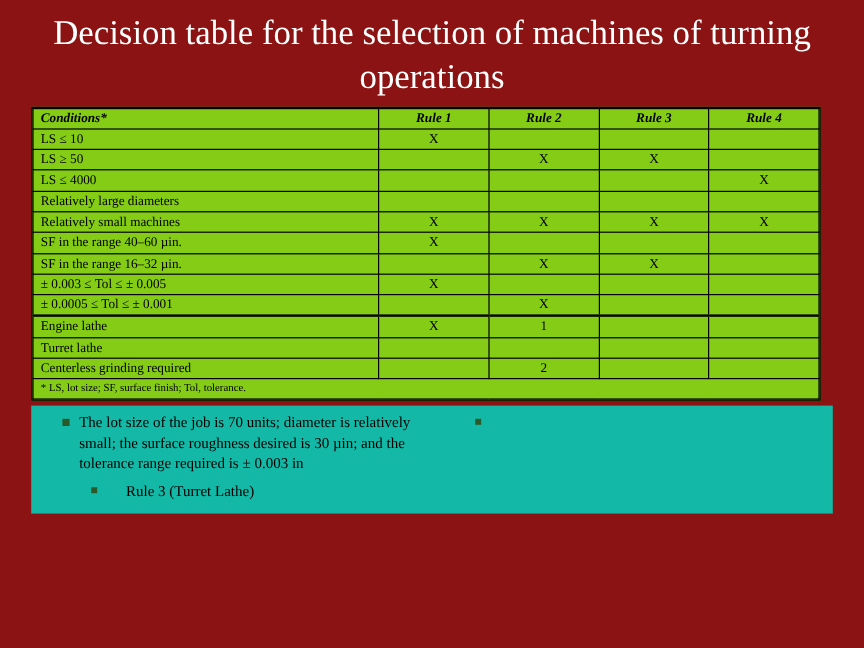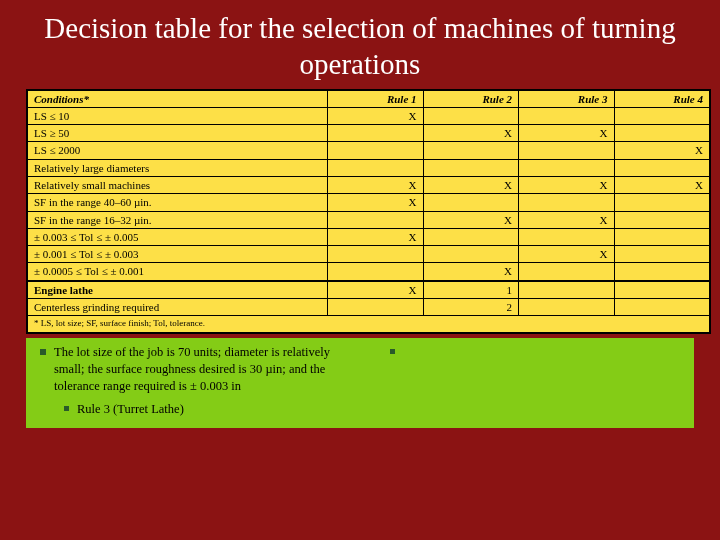--- a/index.html
+++ b/index.html
@@ -1,29 +1,29 @@
 <!DOCTYPE html>
 <html><head>
 <meta charset="utf-8">
 <style>
   html,body{margin:0;padding:0;width:720px;height:540px;background:#8b1313;font-family:Georgia,'Times New Roman',serif;overflow:hidden}
   .slide{width:720px;height:436px;position:relative}
   .title{color:#fff;font-size:29px;text-align:center;padding:10px 30px 6px 30px;font-weight:400;line-height:1.25}
-  .table-wrap{background:#fde047;margin:0 9px 4px 26px;border:1px solid #000}
+  .table-wrap{background:#84cc16;margin:0 36px 4px 26px;border:1px solid #000}
   table{width:100%;border-collapse:collapse;font-family:'Times New Roman',serif}
   th,td{border:1px solid #000;padding:1px 6px;font-size:11px;line-height:1.3;text-align:left}
   th{font-style:italic;font-weight:700}
-  th.r,td.r{text-align:right;width:14%}
+  th.r,td.r{text-align:center;width:14%}
   td.c1{width:44%}
   .thickrow td{border-top:2px solid #000}
   .foot{font-size:9px;padding:2px 6px}
-  .bullets{display:flex;background:#84cc16;margin:0 26px;padding:6px 8px 10px 8px;font-family:'Times New Roman',serif}
+  .bullets{display:flex;background:#14b8a6;margin:0 26px;padding:6px 8px 10px 20px;font-family:'Times New Roman',serif}
   .col{flex:1;font-size:12.5px;line-height:1.35;padding:0 6px}
   .b-main{display:flex;gap:8px;margin-bottom:6px}
-  .b-sub{display:flex;gap:8px;margin-left:24px}
+  .b-sub{display:flex;gap:24px;margin-left:24px}
   .sq{width:6px;height:6px;background:#2a5a2a;flex-shrink:0;margin-top:5px}
   .sq.s{width:5px;height:5px;margin-top:5px}
 </style>
 </head>
 <body>
 
 <div class="slide">
   <div class="title">Decision table for the selection of machines of turning operations</div>
 
   <div class="table-wrap">
@@ -46,21 +46,21 @@
             <td class="r"></td>
           </tr>
           <tr>
             <td class="c1">LS ≥ 50</td>
             <td class="r"></td>
             <td class="r">X</td>
             <td class="r">X</td>
             <td class="r"></td>
           </tr>
           <tr>
-            <td class="c1">LS ≤ 2000</td>
+            <td class="c1">LS ≤ 4000</td>
             <td class="r"></td>
             <td class="r"></td>
             <td class="r"></td>
             <td class="r">X</td>
           </tr>
           <tr>
             <td class="c1">Relatively large diameters</td>
             <td class="r"></td>
             <td class="r"></td>
             <td class="r"></td>
@@ -88,39 +88,39 @@
             <td class="r"></td>
           </tr>
           <tr>
             <td class="c1">± 0.003 ≤ Tol ≤ ± 0.005</td>
             <td class="r">X</td>
             <td class="r"></td>
             <td class="r"></td>
             <td class="r"></td>
           </tr>
           <tr>
-            <td class="c1">± 0.001 ≤ Tol ≤ ± 0.003</td>
-            <td class="r"></td>
-            <td class="r"></td>
-            <td class="r">X</td>
-            <td class="r"></td>
-          </tr>
-          <tr>
             <td class="c1">± 0.0005 ≤ Tol ≤ ± 0.001</td>
             <td class="r"></td>
             <td class="r">X</td>
             <td class="r"></td>
             <td class="r"></td>
           </tr>
         </tbody>
       <tbody id="act-body">
           <tr class="thickrow">
-            <td class="c1" style="font-weight: 700;">Engine lathe</td>
+            <td class="c1" style="font-weight: 400;">Engine lathe</td>
             <td class="r">X</td>
             <td class="r">1</td>
+            <td class="r"></td>
+            <td class="r"></td>
+          </tr>
+          <tr>
+            <td class="c1">Turret lathe</td>
+            <td class="r"></td>
+            <td class="r"></td>
             <td class="r"></td>
             <td class="r"></td>
           </tr>
           <tr>
             <td class="c1">Centerless grinding required</td>
             <td class="r"></td>
             <td class="r">2</td>
             <td class="r"></td>
             <td class="r"></td>
           </tr>

